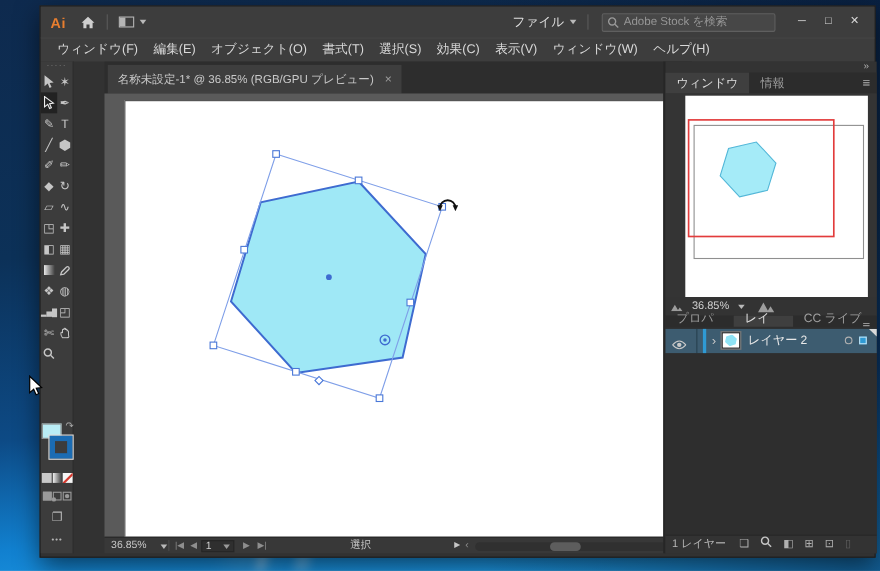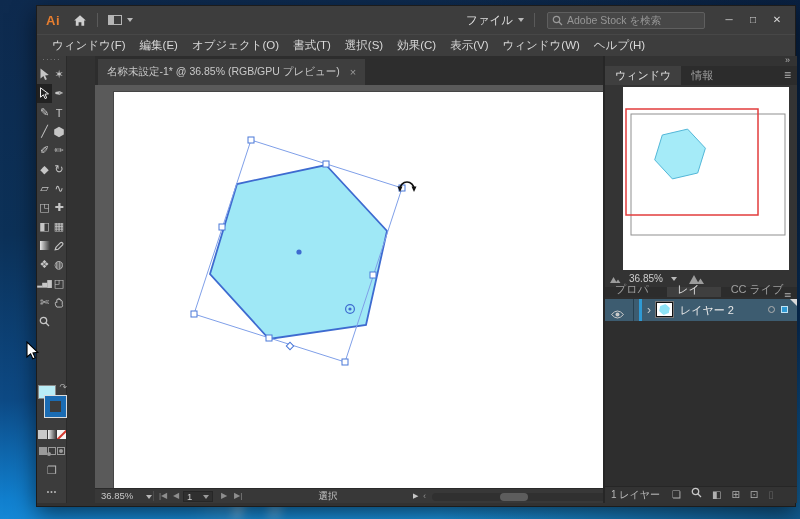--- a/index.html
+++ b/index.html
@@ -141,21 +141,21 @@
   .lr-hex { width:11px; height:11px; background:#8fe3f5;
     clip-path:polygon(50% 0,95% 27%,95% 73%,50% 100%,5% 73%,5% 27%); transform:rotate(12deg); }
   .lr-label { position:absolute; left:75px; top:0; color:#e8e8e8; font-size:11px; line-height:22px; }
   .lr-target { position:absolute; right:22px; top:7px; width:7px; height:7px; border:1px solid #b0b0b0;
     border-radius:50%; }
   .lr-selsq { position:absolute; right:9px; top:7px; width:7px; height:7px; background:#2f9ad4;
     border:1px solid #bfe3f5; }
   .lr-fold { position:absolute; right:0; top:0; width:0; height:0;
     border-left:7px solid transparent; border-top:7px solid #d9d9d9; }
   .pfooter { position:absolute; bottom:0; left:0; right:0; height:17px; background:#333;
-    border-top:1px solid #262626; display:flex; align-items:center; }
+    border-top:1px solid #262626; display:flex; }
   .pf-count { color:#b8b8b8; font-size:10px; margin-left:6px; }
   .pf-icons { display:flex; gap:10px; margin-left:12px; }
   .pf-icon { color:#b0b0b0; font-size:10px; line-height:16px; }
   .pf-icon.disabled { opacity:.35; }
 
   
   .cursor { position:absolute; left:26px; top:341px; z-index:50; }
 </style>
 </head>
 <body>

